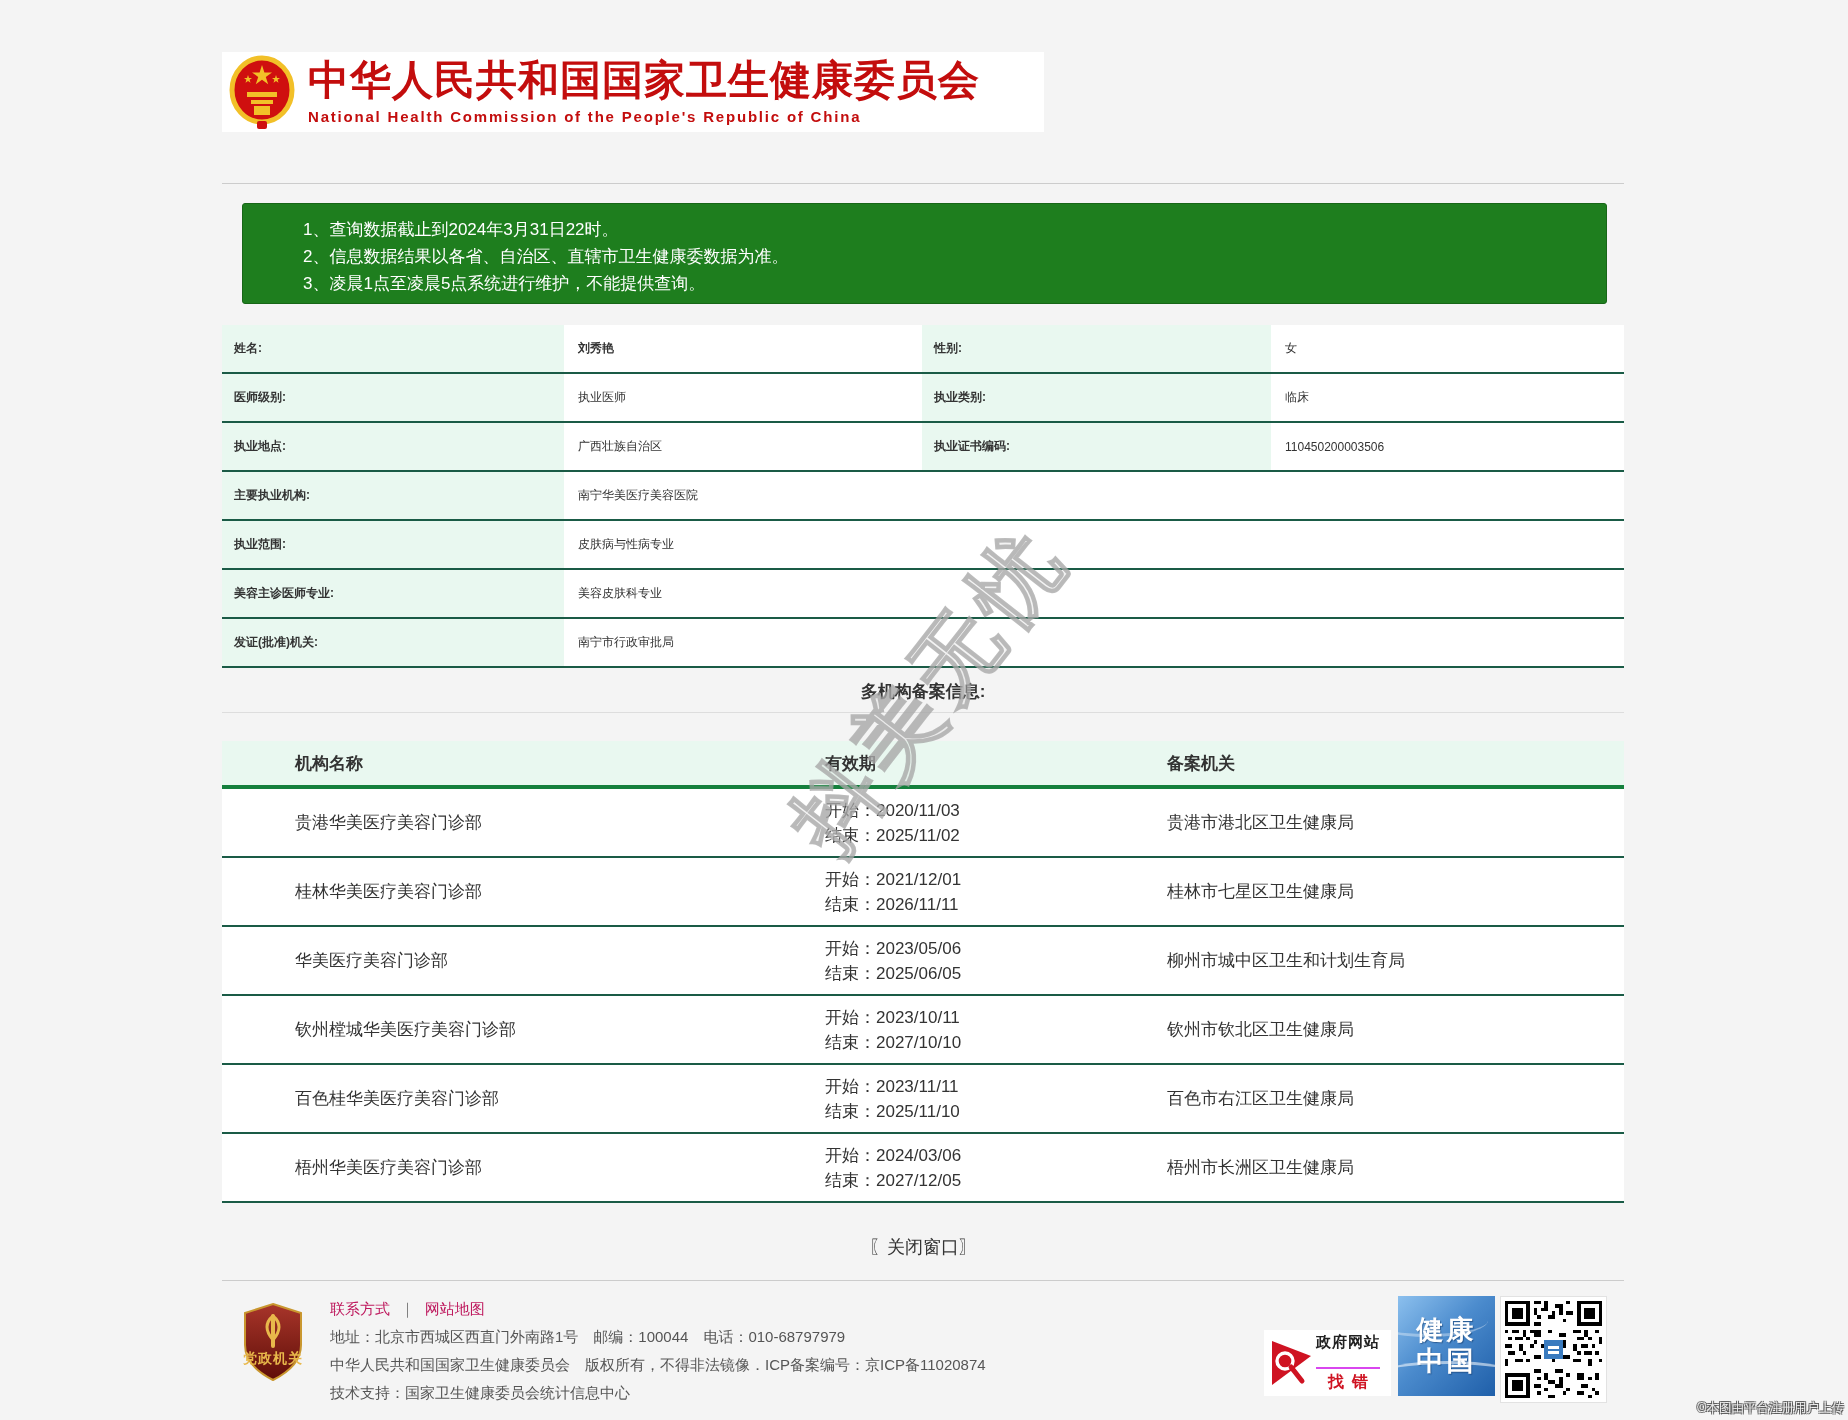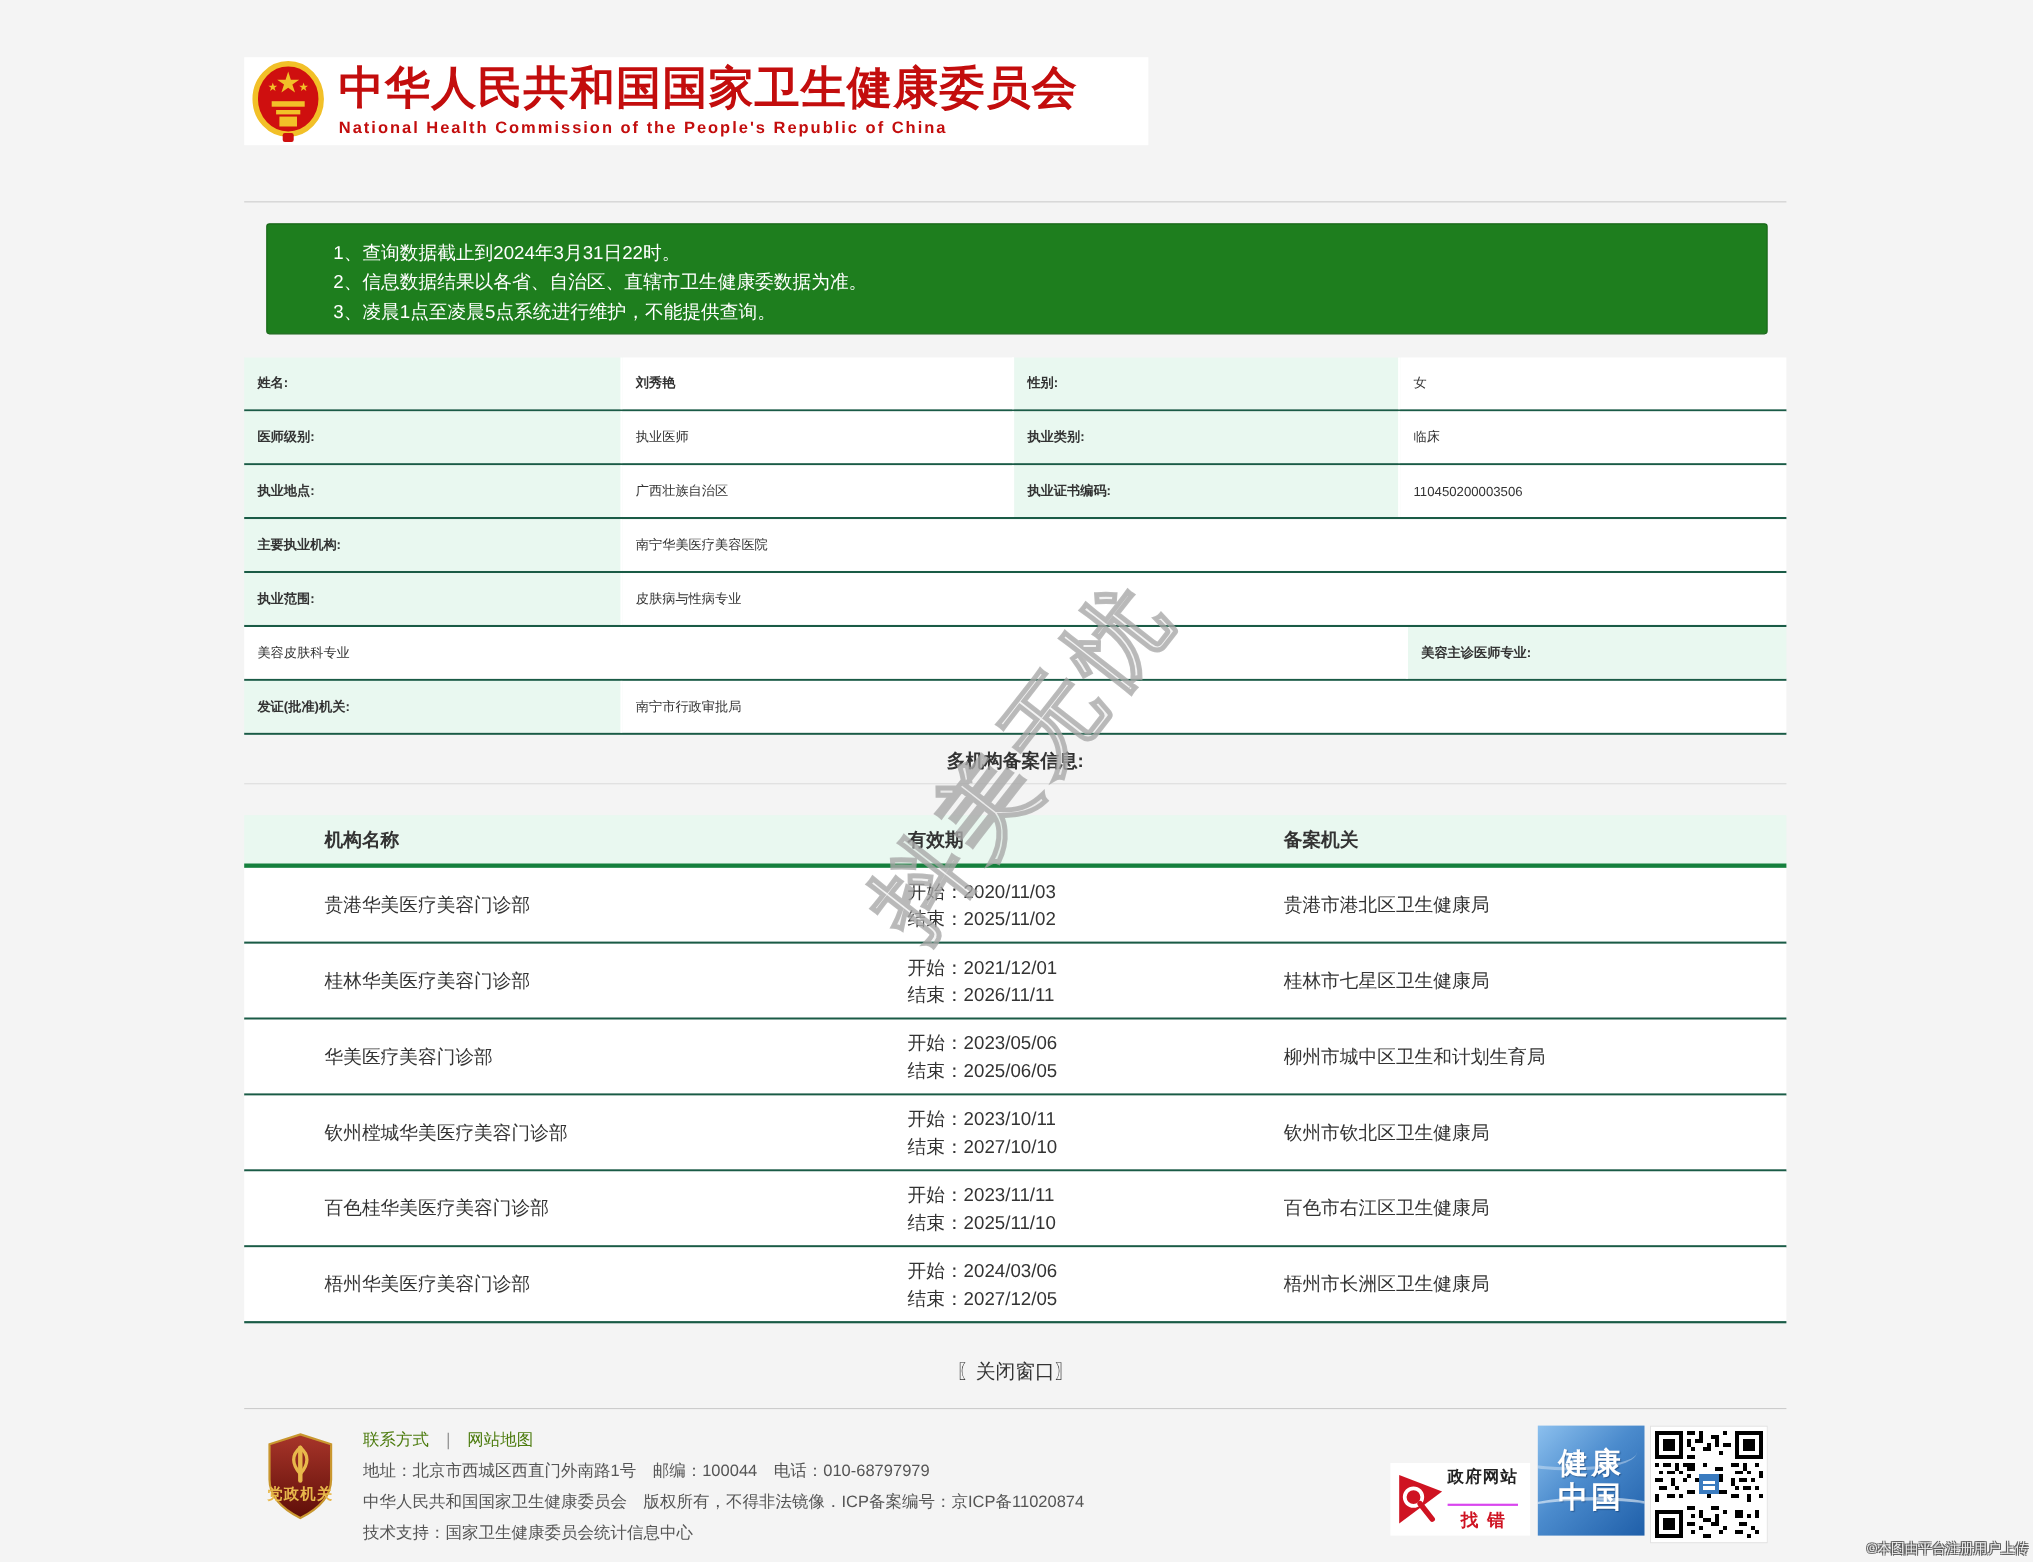--- a/index.html
+++ b/index.html
@@ -50,21 +50,21 @@
   
   .close-link{left:222px;top:1234px;width:1402px;height:26px;line-height:26px;text-align:center;
     font-size:18px;color:#333;text-decoration:none;display:block;}
 
   
   .footer{left:242px;top:1296px;width:1382px;height:112px;}
   .gov-badge{position:absolute;left:0;top:6px;width:62px;height:80px;}
   .gov-badge-label{position:absolute;left:0;bottom:14px;width:62px;text-align:center;color:#e8b84b;font-size:14px;font-weight:bold;letter-spacing:1px;}
   .footer-text{position:absolute;left:88px;top:4px;}
   .f-line{font-size:15px;color:#555;margin-bottom:9px;white-space:nowrap;}
-  .f-line a{color:#4d7c0f;text-decoration:none;}
+  .f-line a{color:#be185d;text-decoration:none;}
   .f-divider{margin:0 10px;color:#777;}
 
   .err-badge{position:absolute;left:1022px;top:34px;width:127px;height:66px;background:#fff;display:flex;align-items:center;box-sizing:border-box;padding-left:4px;}
   .err-icon{width:46px;height:56px;flex:none;}
   .err-texts{margin-left:2px;}
   .err-l1{font-size:15px;font-weight:bold;color:#222;letter-spacing:1px;border-bottom:2px solid #d946ef;padding-bottom:15px;}
   .err-l2{font-size:16px;font-weight:bold;color:#cf1322;letter-spacing:8px;text-align:center;margin-top:3px;padding-left:8px;}
 
   .hc-logo{position:absolute;left:1156px;top:0;width:97px;height:100px;background:linear-gradient(135deg,#8cc0ee 0%,#4b8bcd 45%,#1f5fa9 100%);
     box-sizing:border-box;display:flex;flex-direction:column;justify-content:center;align-items:center;overflow:hidden;}
@@ -133,22 +133,22 @@
     </div>
     <div class="irow">
       <div class="cell lbl w1">主要执业机构:</div>
       <div class="cell val vfull">南宁华美医疗美容医院</div>
     </div>
     <div class="irow">
       <div class="cell lbl w1">执业范围:</div>
       <div class="cell val vfull">皮肤病与性病专业</div>
     </div>
     <div class="irow">
+      <div class="cell lbl w1">美容主诊医师专业:</div>
       <div class="cell val vfull">美容皮肤科专业</div>
-      <div class="cell lbl w1">美容主诊医师专业:</div>
     </div>
     <div class="irow">
       <div class="cell lbl w1">发证(批准)机关:</div>
       <div class="cell val vfull">南宁市行政审批局</div>
     </div>
   </div>
 
   <div class="abs section-title">多机构备案信息:</div>
   <div class="abs hr2"></div>
 

